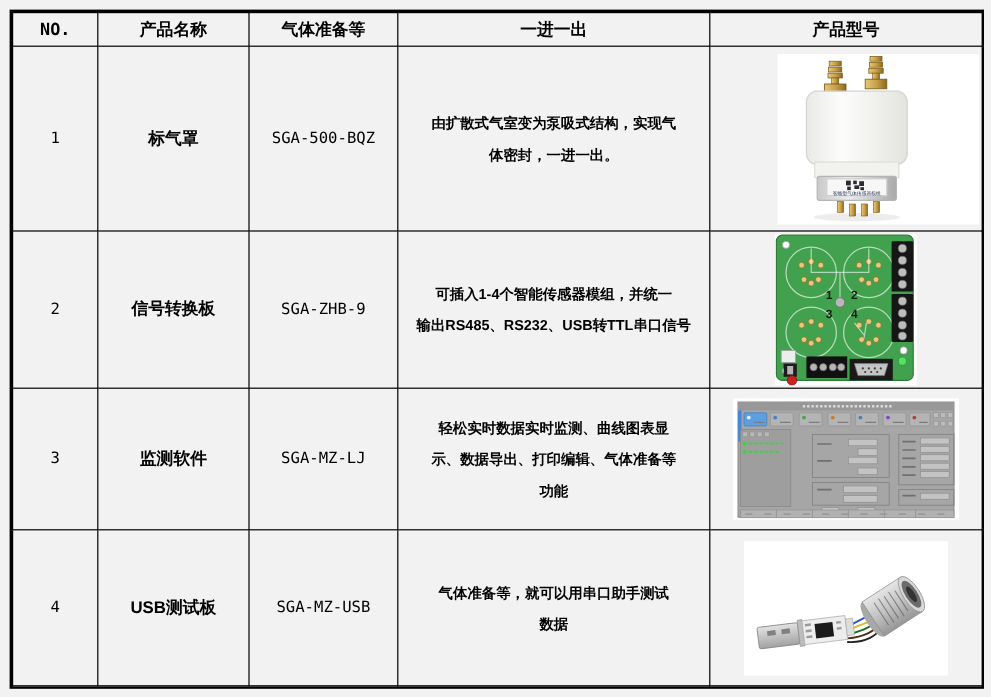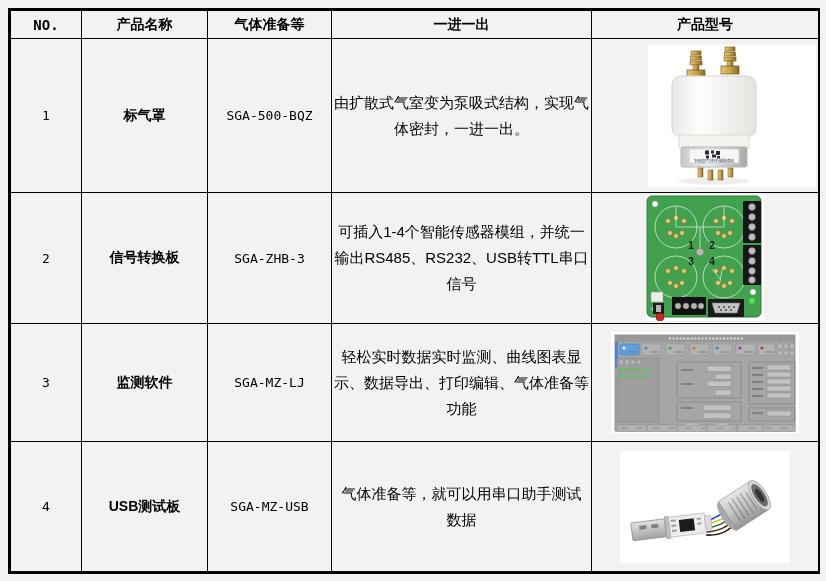--- a/index.html
+++ b/index.html
@@ -8,21 +8,21 @@
     font-family:"Liberation Sans","DejaVu Sans",sans-serif;color:#000;
   }
   .frame{position:absolute;left:8px;top:8px;width:808px;height:562px;border:2px solid #000;}
   table.spec{border-collapse:collapse;width:100%;height:100%;table-layout:fixed;}
   .spec th,.spec td{border:1px solid #000;text-align:center;vertical-align:middle;overflow:hidden;padding:0;background:#f3f2f3;}
   .spec thead tr{height:28px;}
   .spec th{font-size:14px;font-weight:bold;}
   .th-no{font-family:"DejaVu Sans Mono","Liberation Mono",monospace;}
   .c-no,.c-model{font-family:"DejaVu Sans Mono","Liberation Mono",monospace;font-size:13px;}
   .c-name{font-size:14px;font-weight:bold;}
-  .c-func{font-size:15px;text-align:left;padding:0 4px 0 8px;line-height:26px;white-space:pre-line;}
+  .c-func{font-size:12px;text-align:left;padding:0 4px 0 8px;line-height:26px;white-space:pre-line;font-weight:bold;}
   .c-img{text-align:center;}
   .c-img.align-right{text-align:right;}
   .photo{background:#ffffff;display:inline-block;vertical-align:middle;}
   .photo svg{display:block;}
   .ph-1{width:168px;height:142px;margin:4px 2px 4px 0;}
   .ph-2{width:118px;height:126px;margin:2px 0;}
   .ph-3{width:188px;height:101px;margin:4px 0;}
   .ph-4{width:170px;height:112px;margin:4px 0;}
 </style>
 </head>
@@ -109,21 +109,21 @@
               <rect x="70" y="125" width="5" height="10" fill="url(#brassG)" stroke="#7a5a18" stroke-width="0.5"></rect>
               <rect x="80" y="123" width="5" height="9" fill="url(#brassG)" stroke="#7a5a18" stroke-width="0.5"></rect>
             </g>
           </svg></span>
         </td>
       </tr>
 
       <tr style="height:130px">
         <td class="c-no">2</td>
         <td class="c-name">信号转换板</td>
-        <td class="c-model">SGA-ZHB-3</td>
+        <td class="c-model">SGA-ZHB-9</td>
         <td class="c-func">可插入1-4个智能传感器模组，并统一
 输出RS485、RS232、USB转TTL串口信号</td>
         <td class="c-img">
           <span class="photo ph-2"><svg width="118" height="126" viewBox="0 0 118 126">
             <rect x="1" y="1" width="114" height="121" rx="5" stroke="#2f7a39" fill="#41a14e"></rect>
             <g fill="#ffffff" stroke="#9a9a9a" stroke-width="0.6">
               <circle cx="9" cy="9" r="3"></circle>
                   <circle cx="107" cy="9" r="3"></circle>
               <circle cx="9" cy="114" r="3"></circle>
                   <circle cx="107" cy="97" r="3"></circle>

